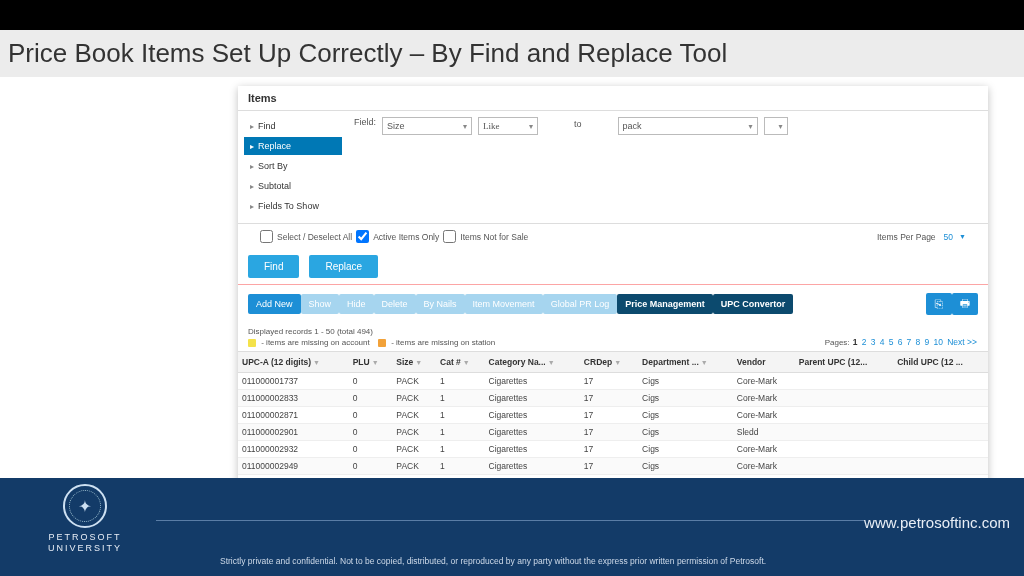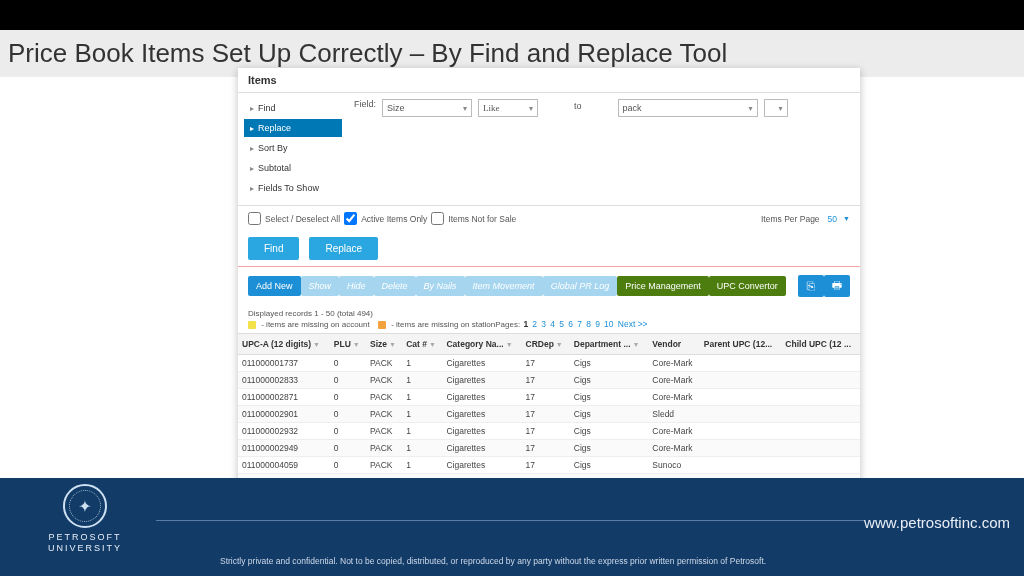--- a/index.html
+++ b/index.html
@@ -1,43 +1,43 @@
 <!DOCTYPE html>
 <html><head>
 <meta charset="utf-8">
 <style>
 * { box-sizing: border-box; margin: 0; padding: 0; }
 body { width: 1024px; height: 576px; font-family: Arial, sans-serif; font-size: 10px; background: #fff; position: relative; overflow: hidden; }
 .blackbar { width: 100%; height: 30px; background: #000; }
 .titlebar { width: 100%; background: #ececec; padding: 8px 8px; }
 .titlebar h1 { font-size: 26px; font-weight: 300; color: #333; }
-.app { position: absolute; left: 238px; top: 68px; width: 622px; background: #fff; box-shadow: 0 2px 8px rgba(0,0,0,0.25); }
+.app { position: absolute; left: 238px; top: 86px; width: 750px; background: #fff; box-shadow: 0 2px 8px rgba(0,0,0,0.25); }
 .panel-hdr { font-weight: bold; font-size: 11px; padding: 6px 10px; border-bottom: 1px solid #ddd; color: #333; }
 .filter-zone { display: flex; }
 .side-menu { width: 110px; padding: 6px 6px; }
 .side-item { padding: 4px 6px; font-size: 9px; color: #333; margin-bottom: 2px; cursor: pointer; }
 .side-item::before { content: "▸"; font-size: 8px; margin-right: 4px; color: #888; }
 .side-item.active { background: #0078b5; color: #fff; }
 .side-item.active::before { color: #fff; }
 .field-row { flex: 1; padding: 6px; font-size: 9px; color: #555; display: flex; align-items: flex-start; gap: 6px; }
 .filter-select { border: 1px solid #bbb; background: #fff; height: 18px; font-size: 9px; padding: 0 14px 0 4px; color: #555; position: relative; min-width: 90px; line-height: 16px; }
 .filter-select.narrow { min-width: 60px; font-family: Liberation Serif, serif; }
 .filter-select::after { content: "▾"; position: absolute; right: 4px; top: 1px; color: #888; font-size: 8px; }
-.opts-row { border-top: 1px solid #ddd; padding: 6px 10px; display: flex; justify-content: space-between; align-items: center; font-size: 8.5px; color: #555; }
+.opts-row { border-top: 1px solid #ddd; padding: 6px 22px; display: flex; justify-content: space-between; align-items: center; font-size: 8.5px; color: #555; }
 .opts-left { display: flex; align-items: center; gap: 4px; }
 .btn-row { padding: 6px 10px; display: flex; gap: 10px; }
 .btn { border: none; border-radius: 2px; padding: 6px 16px; font-size: 10px; cursor: pointer; color: #fff; }
 .btn-blue { background: #2aa6e1; }
 .toolbar { border-top: 1px solid #fca5a5; padding: 8px 10px; display: flex; gap: 0; align-items: center; }
 .tbtn { border-radius: 2px; padding: 5px 8px; font-size: 9px; color: #fff; cursor: pointer; white-space: nowrap; }
 .tbtn-add { background: #1d8fd6; }
-.tbtn-dis { background: #a6d5ef; font-style: italic; }
-.tbtn-act { background: #4d7c0f; }
+.tbtn-dis { background: #a6d5ef; }
+.tbtn-act { background: #0c4a6e; font-weight: bold; }
 .icon-btn { background: #1d8fd6; width: 26px; height: 22px; display: flex; align-items: center; justify-content: center; border-radius: 2px; color: #fff; font-size: 11px; cursor: pointer; }
-.info-row { padding: 4px 10px; display: flex; align-items: flex-end; font-size: 8px; color: #555; }
+.info-row { padding: 4px 10px; display: flex; justify-content: space-between; align-items: flex-end; font-size: 8px; color: #555; }
 .legend-dot { display: inline-block; width: 8px; height: 8px; border-radius: 1px; margin-right: 3px; vertical-align: middle; }
 .dot-y { background: #f4e24a; }
 .dot-o { background: #f2a23a; }
 .pages a { color: #1d8fd6; margin: 0 1px; font-size: 8.5px; text-decoration: none; cursor: pointer; }
 .pages .cur { color: #333; font-weight: bold; }
 table { width: 100%; border-collapse: collapse; font-size: 8.5px; }
 thead th { background: #f4f4f4; border-top: 1px solid #ddd; border-bottom: 1px solid #ddd; padding: 5px 4px; text-align: left; color: #333; font-weight: bold; white-space: nowrap; }
 .filt-ico { color: #aaa; font-size: 7px; margin-left: 2px; }
 tbody td { padding: 3px 4px; border-bottom: 1px solid #eee; color: #444; white-space: nowrap; }
 tbody tr:nth-child(even) { background: #fafafa; }

